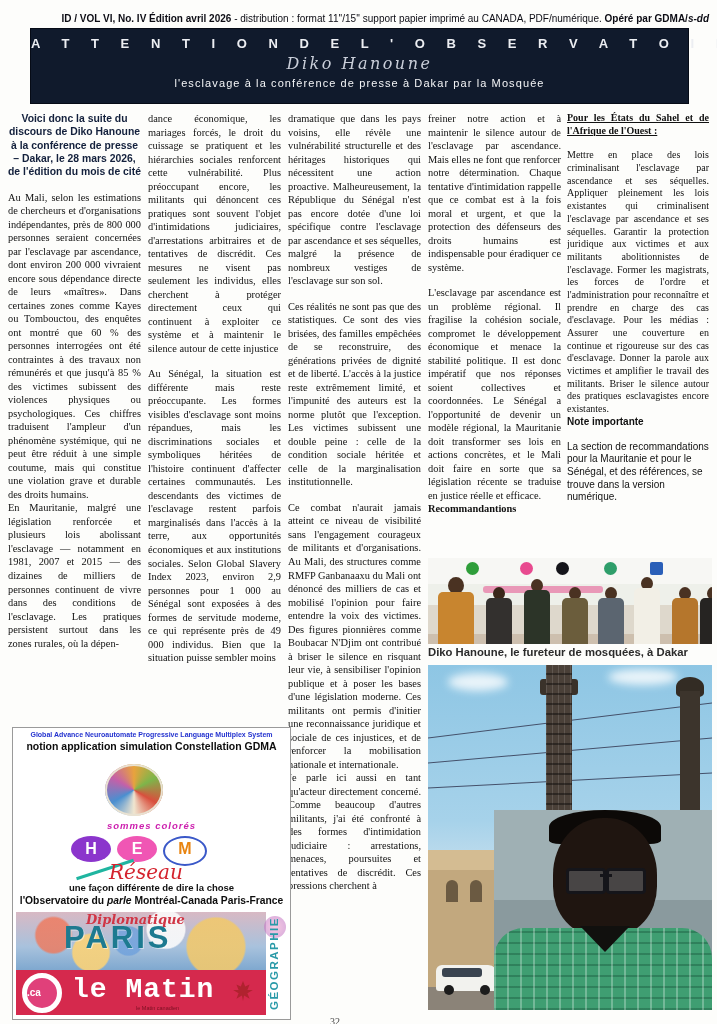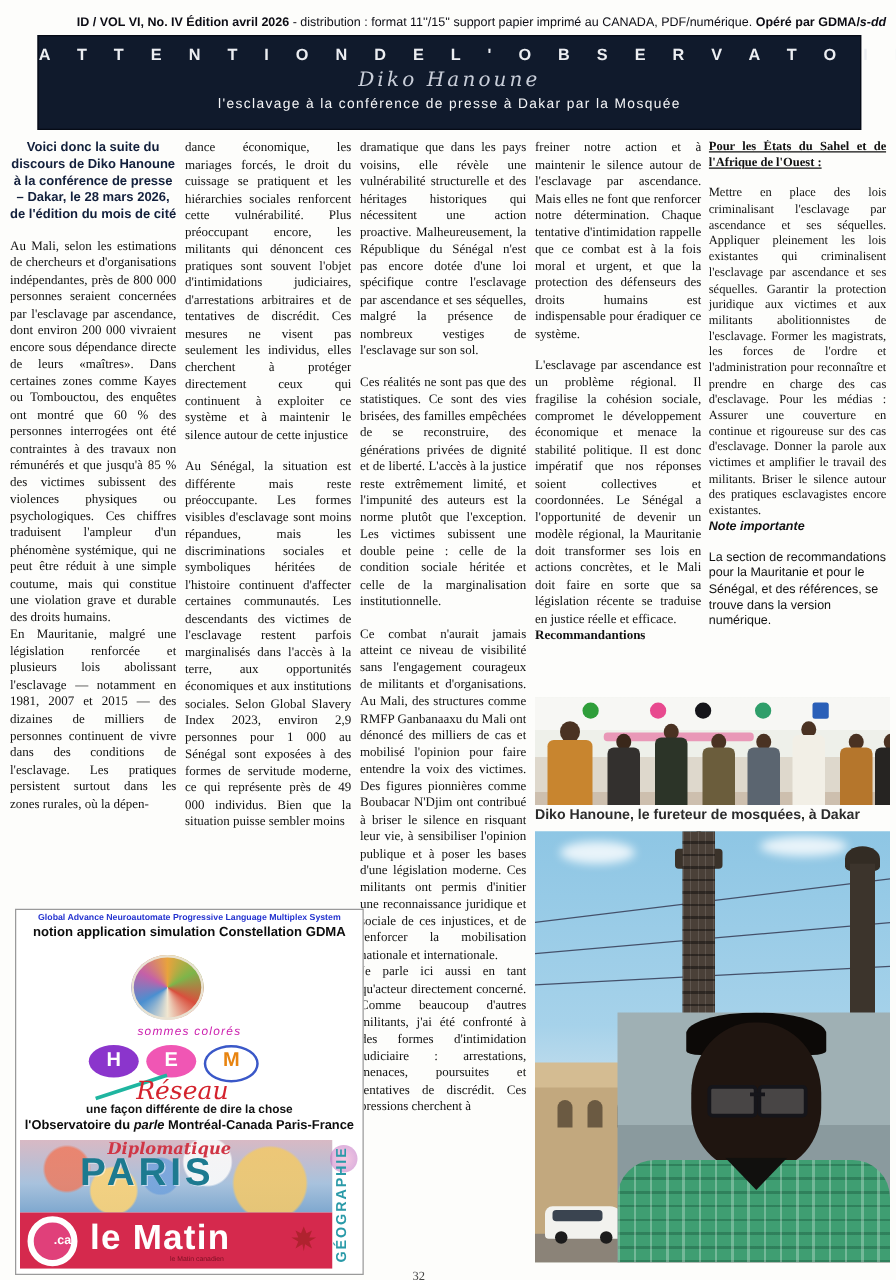--- a/index.html
+++ b/index.html
@@ -29,34 +29,34 @@
   #col2{left:148px;height:612px;}
   #col3{left:288px;height:905px;}
   #col4{left:428px;height:444px;}
   #col5{left:567px;width:142px;height:443px;font-size:10px;line-height:1.27;}
   .col p{margin:0 0 12px 0;}
   .col p.nogap{margin-bottom:0;}
   .intro{font-family:"Liberation Sans",sans-serif;font-weight:bold;color:#13203c;
          font-size:10.4px;line-height:1.28;margin:0 0 13px 0;text-align:center;}
   .h-serif{font-weight:bold;margin:0;}
   .h-underline{font-weight:bold;text-decoration:underline;margin:0;}
-  .h-sans{font-family:"Liberation Sans",sans-serif;font-weight:bold;margin:0;text-align:left;font-style:italic;}
+  .h-sans{font-family:"Liberation Sans",sans-serif;font-weight:bold;margin:0;text-align:left;}
   .sans-body{font-family:"Liberation Sans",sans-serif;text-align:left;margin:0;}
 
   
   #logobox{left:12px;top:727px;width:277px;height:291px;border:1px solid #9a9a9a;
            background:#fff;text-align:center;overflow:hidden;}
   #logobox .bluetop{margin-top:3px;font-family:"Liberation Sans",sans-serif;font-weight:bold;
            font-size:7px;color:#2433cf;white-space:nowrap;}
   #logobox .gdma{margin-top:2px;font-family:"Liberation Sans",sans-serif;font-weight:bold;
            font-size:10.5px;color:#0d0d0d;}
   #colorball{left:92px;top:36px;width:58px;height:52px;border-radius:50%;
            background:conic-gradient(#e8a33d,#7db54a,#d94f3d,#f0e6d0,#4a8fd0,#c460a8,#e8a33d);
            box-shadow:0 0 0 2px #e9e2d2 inset;}
-  #sommes{left:0;top:92px;width:100%;font-family:"Liberation Sans",sans-serif;font-weight:normal;
+  #sommes{left:0;top:92px;width:100%;font-family:"Liberation Sans",sans-serif;font-weight:bold;
            font-style:italic;font-size:9.5px;color:#cc1fae;letter-spacing:1px;}
   .hem{top:108px;width:40px;height:26px;border-radius:50%;color:#fff;
            font-family:"Liberation Sans",sans-serif;font-weight:bold;font-size:16px;line-height:26px;}
   #hemH{left:58px;background:#8b35cc;}
   #hemE{left:104px;background:#f056b4;}
   #hemM{left:150px;background:#fff;border:2px solid #3a58c8;color:#e88410;line-height:22px;}
   #swoosh{left:62px;top:140px;width:60px;height:2.5px;background:#1fb5a0;transform:rotate(-18deg);}
   #reseau{left:96px;top:132px;font-family:"DejaVu Serif",serif;font-style:italic;
            font-size:20px;color:#d4232e;}
   #tagline{left:0;top:154px;width:100%;font-family:"Liberation Sans",sans-serif;
@@ -75,22 +75,22 @@
         radial-gradient(circle at 80% 60%, rgba(240,200,110,.9) 0 14%, transparent 15%),
         radial-gradient(circle at 45% 50%, rgba(110,160,220,.8) 0 10%, transparent 11%),
         linear-gradient(180deg,#d8b9c4,#a8c2dd 60%,#7fa8cf);}
   #paris-word{left:48px;top:8px;font-family:"Liberation Sans",sans-serif;font-weight:bold;
       font-size:31px;letter-spacing:3px;color:#1d7a90;text-shadow:1px 1px 0 rgba(255,255,255,.5);}
   #diplo{left:70px;top:0px;font-family:"DejaVu Serif",serif;font-style:italic;font-weight:bold;
       font-size:13px;color:#d03545;}
   #matinband{left:0;top:58px;width:100%;height:45px;background:#d5294d;}
   #ca-ring{left:6px;top:3px;width:30px;height:30px;border-radius:50%;background:#e0407a;
       border:5px solid #fff;color:#fff;font-family:"Liberation Sans",sans-serif;
-      font-weight:bold;font-size:10px;line-height:30px;text-align:right;}
-  #lematin{left:56px;top:4px;font-family:Liberation Sans, sans-serif;font-weight:bold;
+      font-weight:bold;font-size:10px;line-height:30px;text-align:left;}
+  #lematin{left:56px;top:4px;font-family:Liberation Mono, monospace;font-weight:bold;
       font-size:28px;color:#fff;letter-spacing:1px;}
   #lematinsub{left:120px;top:35px;font-family:"Liberation Sans",sans-serif;font-size:5.5px;color:#7a1022;}
   #leaf{right:12px;top:10px;width:22px;height:22px;}
 
   
   #geowrap{right:4px;top:186px;width:18px;height:100px;}
   #geocircle{left:-4px;top:2px;width:22px;height:22px;border-radius:50%;
       background:radial-gradient(circle,#f0a0c8,#b060c0);opacity:.55;}
   #geotext{writing-mode:vertical-rl;transform:rotate(180deg);font-family:"Liberation Sans",sans-serif;
       font-weight:bold;font-size:11.5px;letter-spacing:1.5px;color:#2a9aa8;height:100px;}

